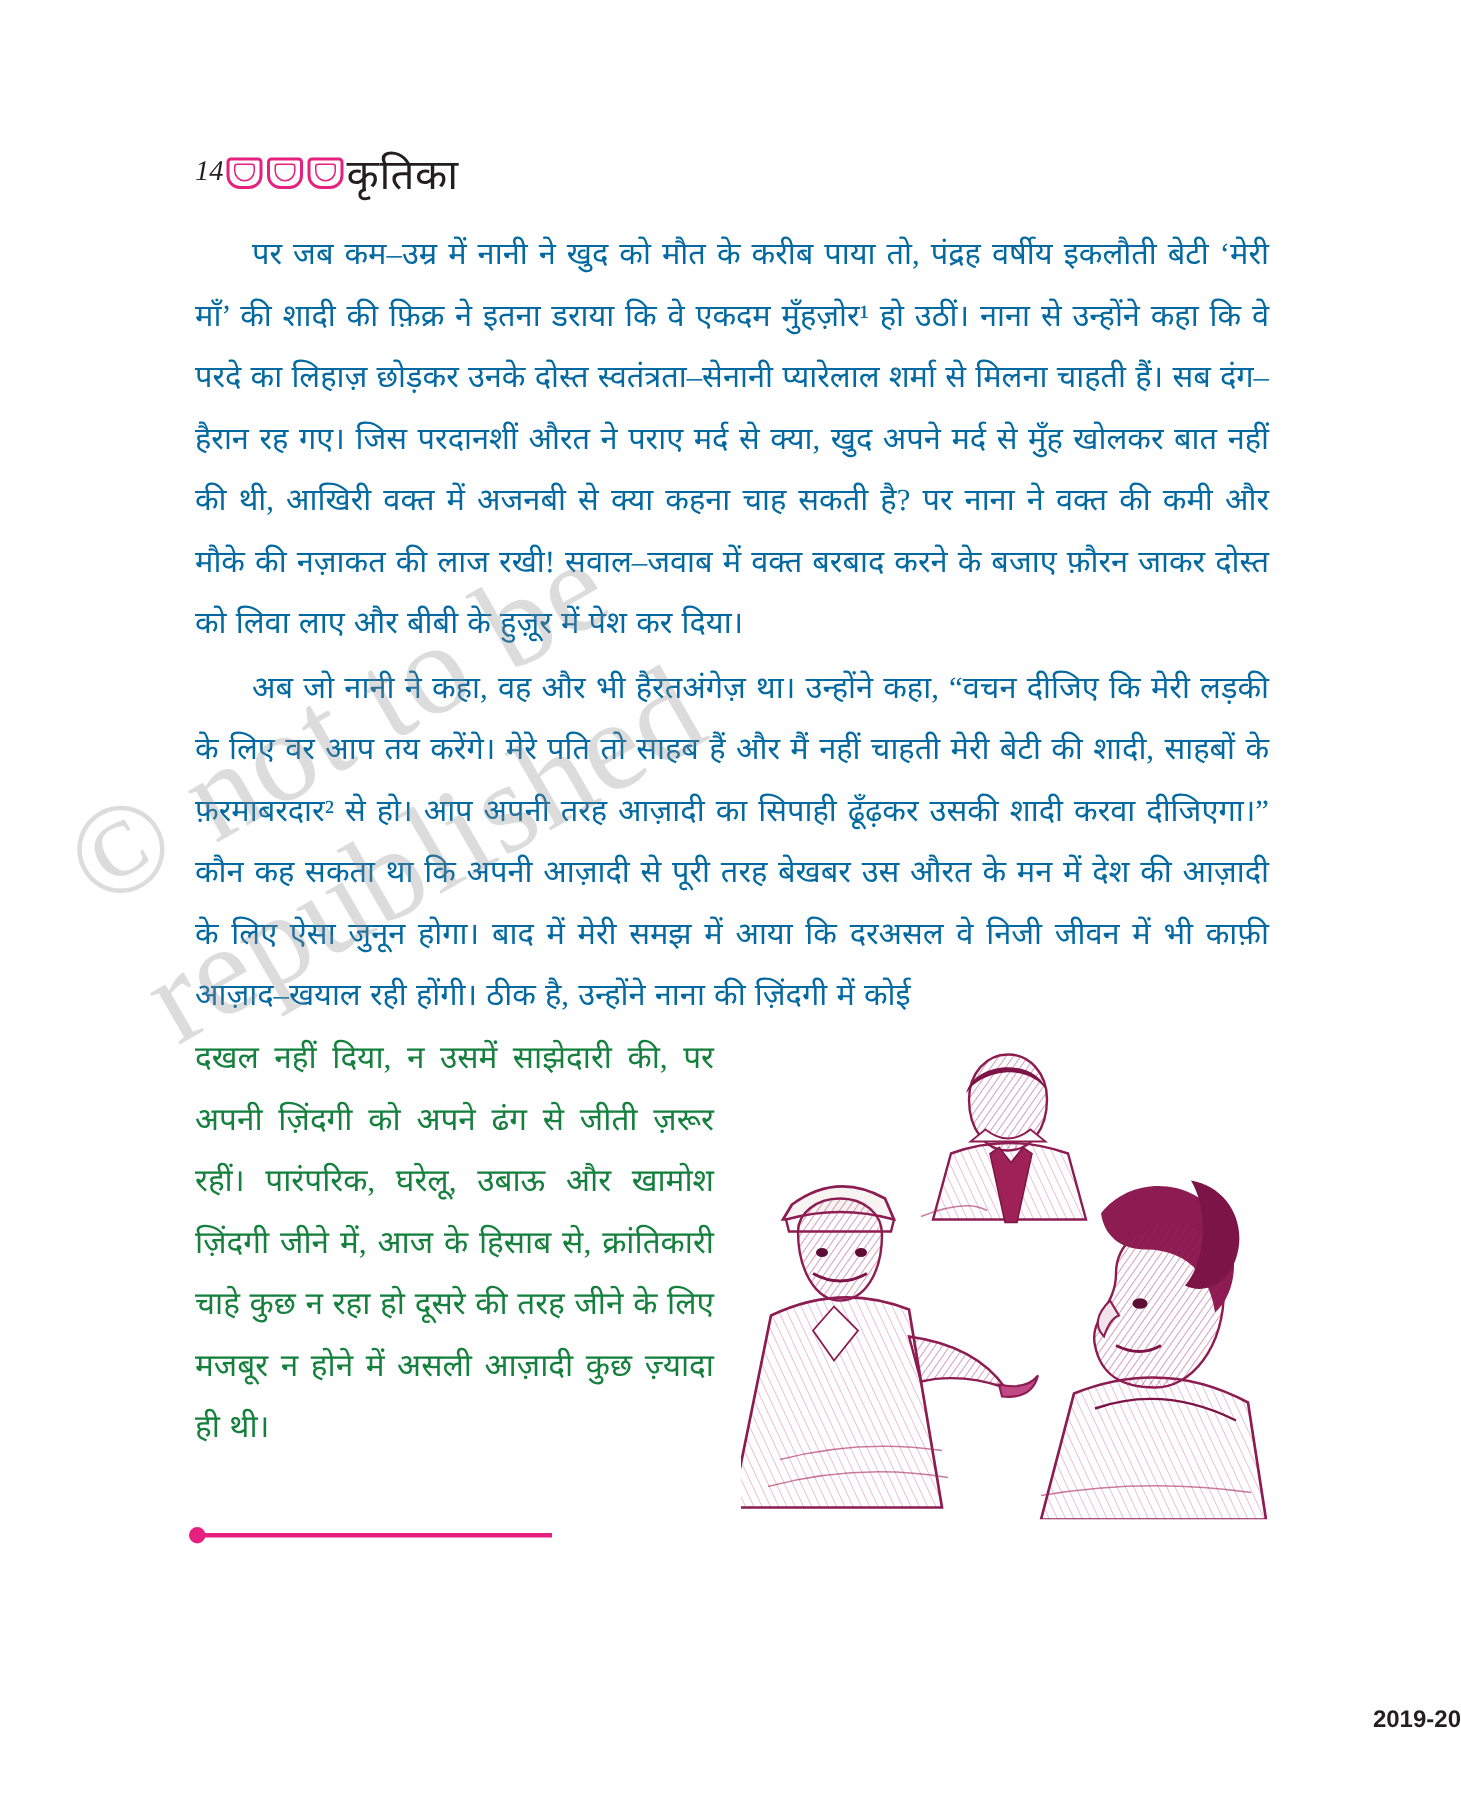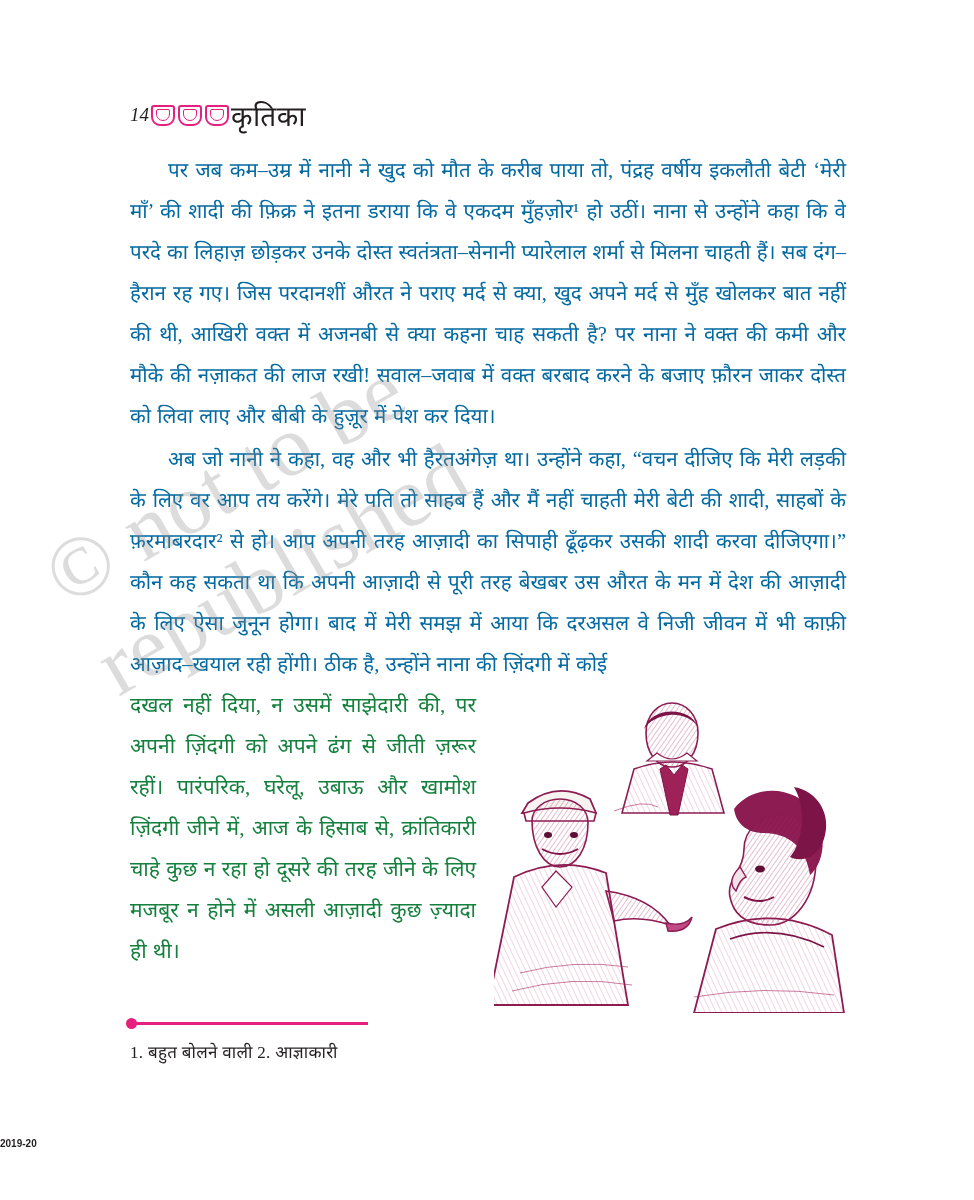--- a/index.html
+++ b/index.html
@@ -144,23 +144,23 @@
     color: #231f20;
     letter-spacing: 0.3px;
   }
 
   
   .footer-year {
     position: absolute;
     left: 0;
     right: 0;
     top: 1138px;
-    text-align: left;
+    text-align: right;
     font-family: "Liberation Sans", sans-serif;
-    font-size: 10px;
+    font-size: 16px;
     font-weight: bold;
     color: #231f20;
   }
 
   
   .watermark {
     position: absolute;
     left: 150px;
     top: 300px;
     width: 760px;
@@ -254,21 +254,20 @@
               <path d="M120 120 q30,-12 44,-4"></path>
             </g>
           </svg>
         </div>
       </div>
       <p class="para-wrap">दखल नहीं दिया, न उसमें साझेदारी की, पर अपनी ज़िंदगी को अपने ढंग से जीती ज़रूर रहीं। पारंपरिक, घरेलू, उबाऊ और खामोश ज़िंदगी जीने में, आज के हिसाब से, क्रांतिकारी चाहे कुछ न रहा हो दूसरे की तरह जीने के लिए मजबूर न होने में असली आज़ादी कुछ ज़्यादा ही थी।</p>
     </div>
   </div>
 
   <div class="footnote-sep"></div>
-  <div class="footnote">1. बहुत बोलने वाली 2. आज्ञाकारी</div>
 
   <div class="footer-year">2019-20</div>
 
   <div class="watermark">
     <span class="wm-line">© not to be</span>
     <span class="wm-line">republished</span>
   </div>
 
 </div>
 

